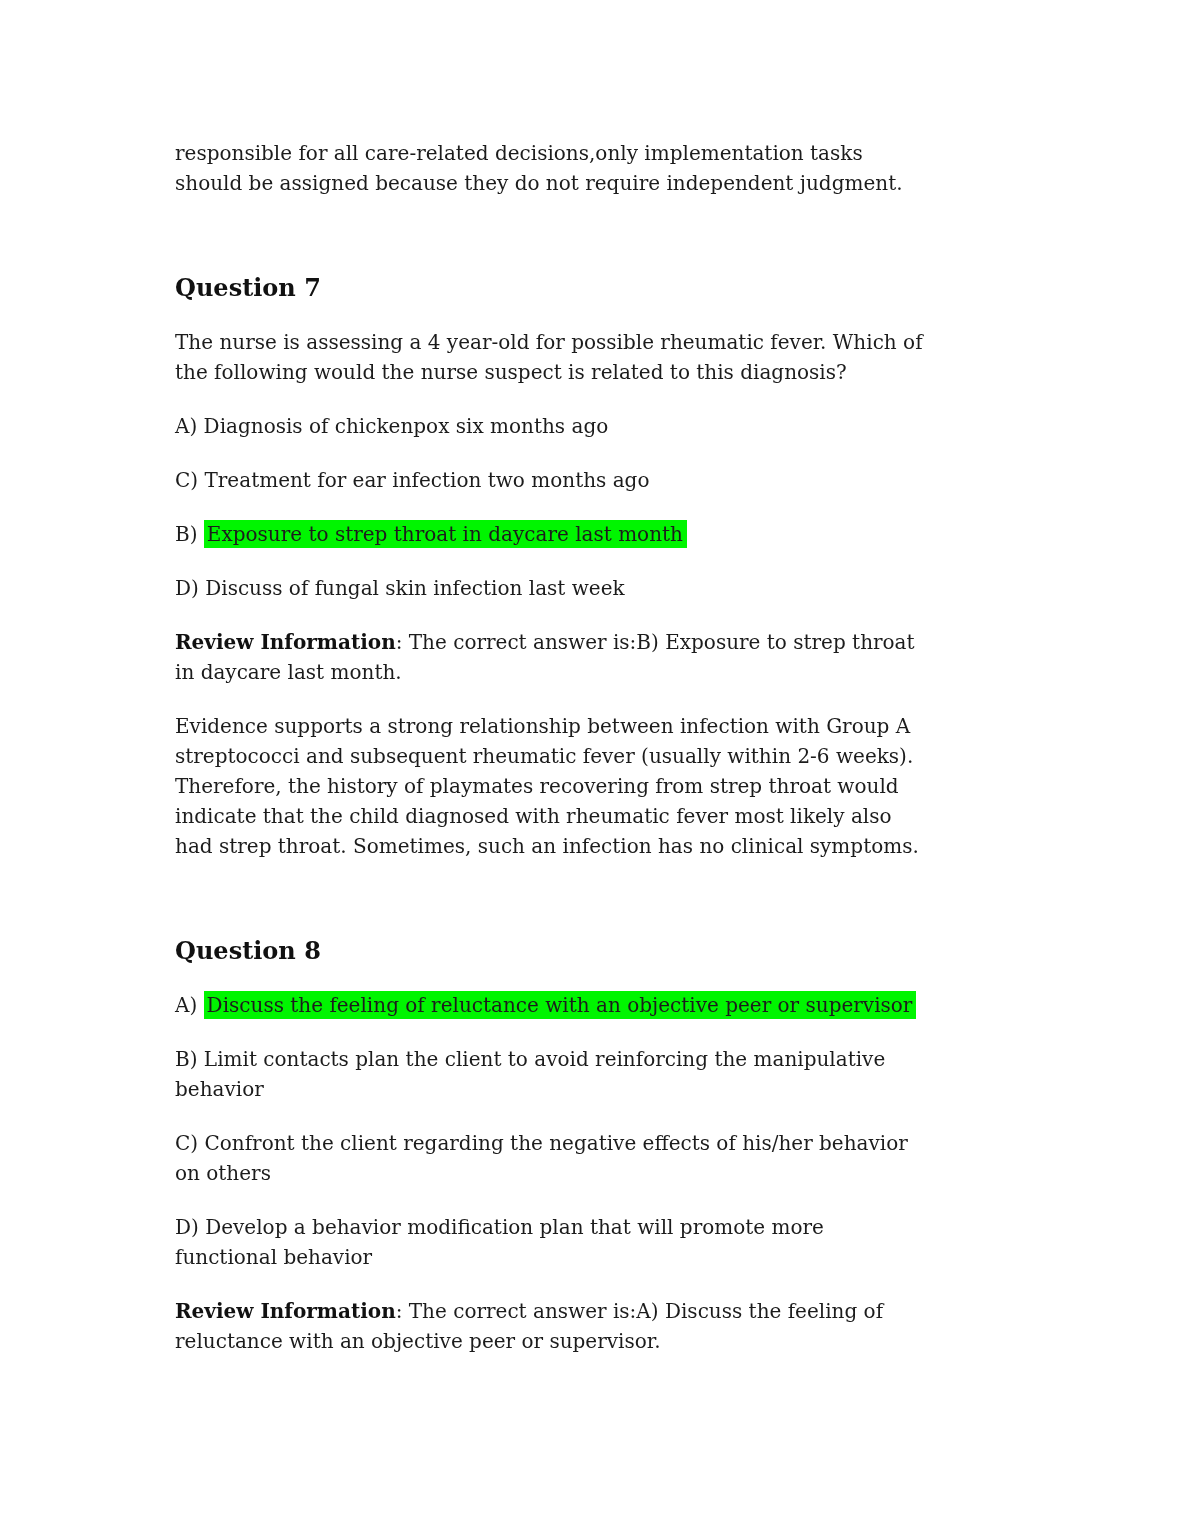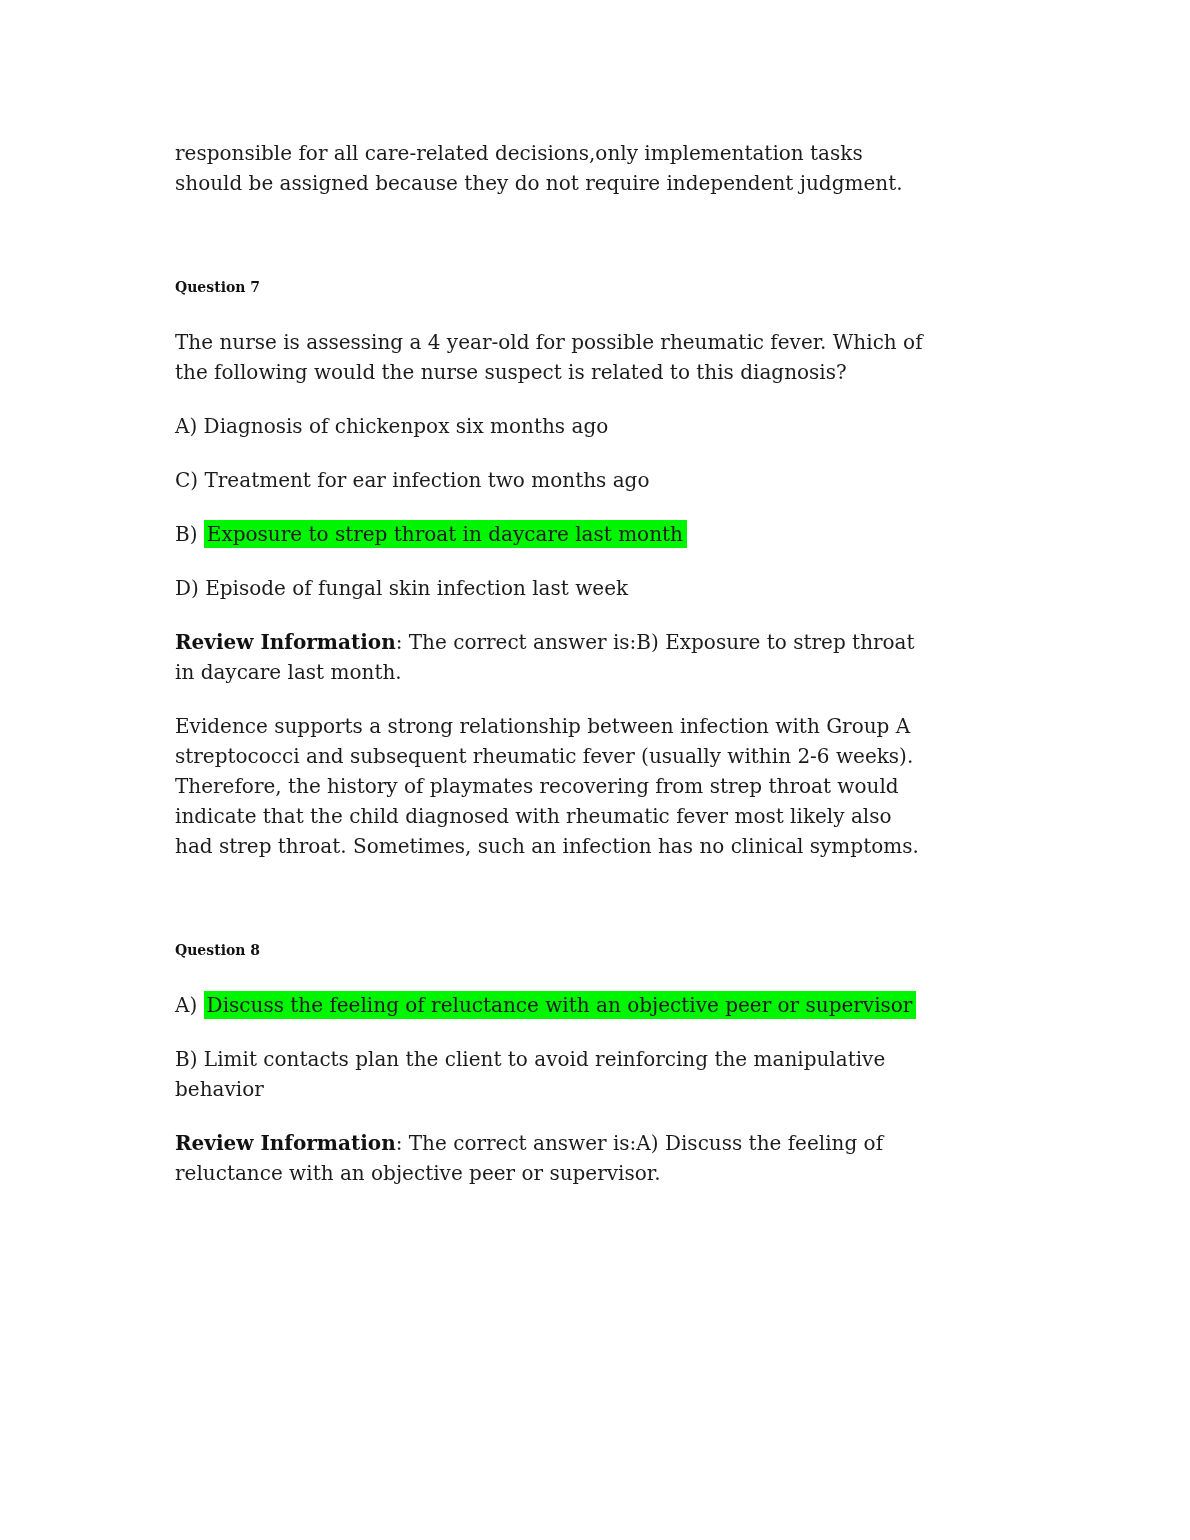--- a/index.html
+++ b/index.html
@@ -19,21 +19,21 @@
     width: 1007px;
     height: 1540px;
     padding: 138px 76px 0 175px;
   }
   p.para, p.option-row, p.review {
     margin: 0 0 24px 0;
     font-size: 20px;
     line-height: 30px;
   }
   h3.q-heading {
-    font-size: 14px;
+    font-size: 24px;
     line-height: 31px;
     font-weight: bold;
     margin: 74px 0 24px 0;
     color: #111111;
   }
   .review-label {
     font-weight: bold;
     color: #111111;
     text-align: right;
   }
@@ -52,30 +52,32 @@
   <h3 class="q-heading">Question 7</h3>
 
   <p class="para">The nurse is assessing a 4 year-old for possible rheumatic fever. Which of the following would the nurse suspect is related to this diagnosis?</p>
 
   <p class="option-row"><span>A)</span> <span>Diagnosis of chickenpox six months ago</span></p>
 
   <p class="option-row"><span>C)</span> <span>Treatment for ear infection two months ago</span></p>
 
   <p class="option-row"><span>B)</span> <span class="hl">Exposure to strep throat in daycare last month</span></p>
 
-  <p class="option-row"><span>D)</span> <span>Episode of fungal skin infection last week</span></p>
+  <p class="option-row"><span>D)</span> <span>Discuss of fungal skin infection last week</span></p>
 
   <p class="review"><span class="review-label">Review Information</span><span>: The correct answer is:B) Exposure to strep throat in daycare last month.</span></p>
 
   <p class="para">Evidence supports a strong relationship between infection with Group A streptococci and subsequent rheumatic fever (usually within 2-6 weeks). Therefore, the history of playmates recovering from strep throat would indicate that the child diagnosed with rheumatic fever most likely also had strep throat. Sometimes, such an infection has no clinical symptoms.</p>
 
   <h3 class="q-heading">Question 8</h3>
 
 
   <p class="option-row"><span>A)</span> <span class="hl">Discuss the feeling of reluctance with an objective peer or supervisor</span></p>
 
   <p class="option-row"><span>B)</span> <span>Limit contacts plan the client to avoid reinforcing the manipulative behavior</span></p>
 
+  <p class="option-row"><span>C)</span> <span>Confront the client regarding the negative effects of his/her behavior on others</span></p>
 
+  <p class="option-row"><span>D)</span> <span>Develop a behavior modification plan that will promote more functional behavior</span></p>
 
   <p class="review"><span class="review-label">Review Information</span><span>: The correct answer is:A) Discuss the feeling of reluctance with an objective peer or supervisor.</span></p>
 
 </div>
 
 </body></html>

